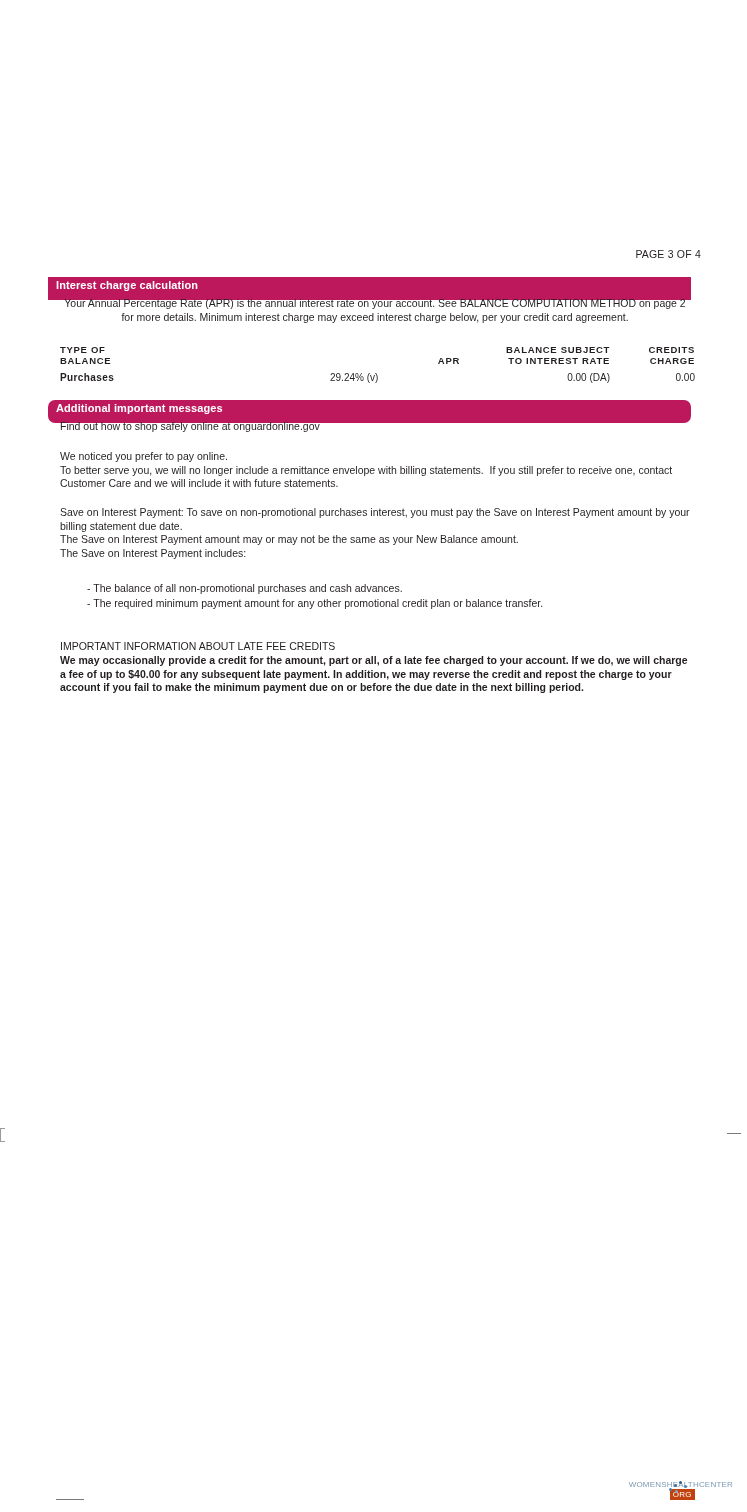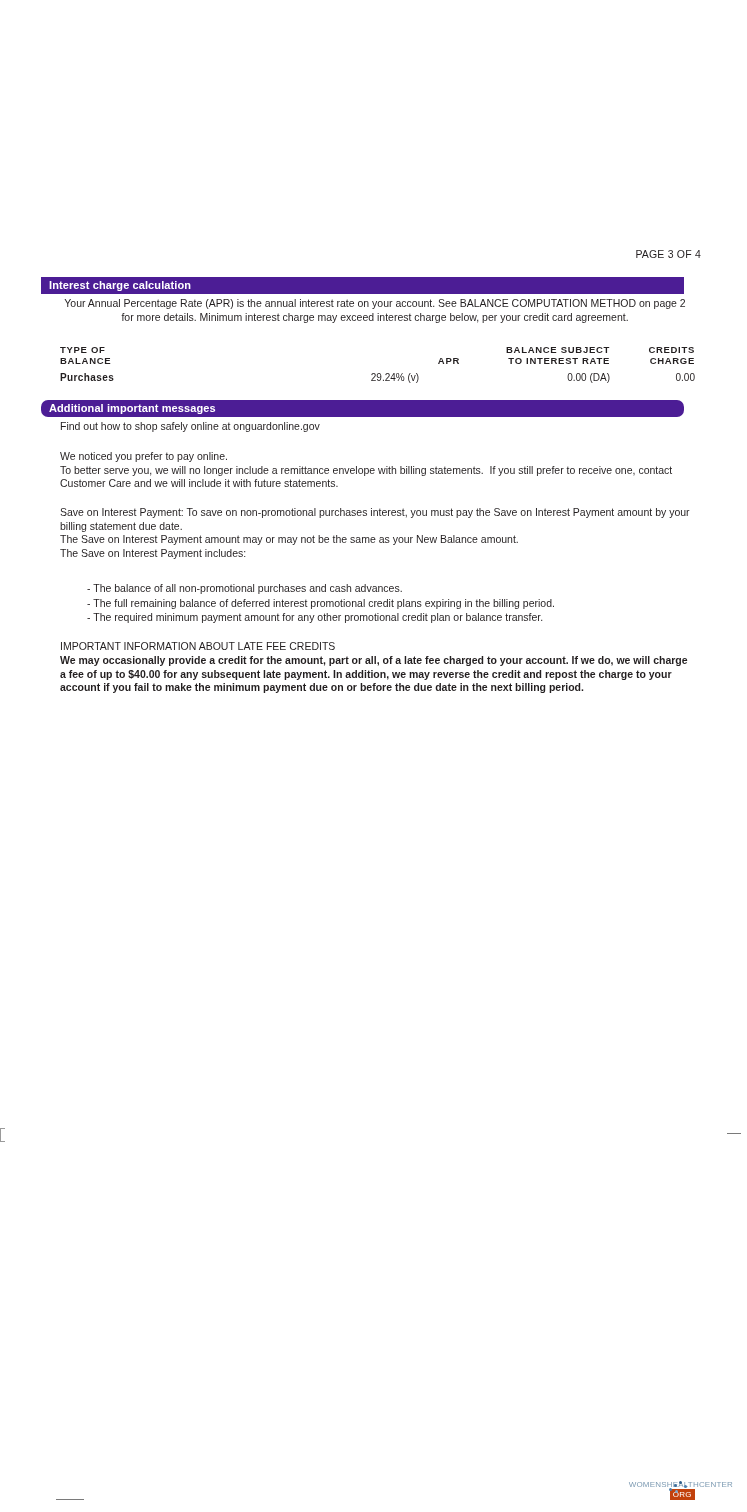--- a/index.html
+++ b/index.html
@@ -29,24 +29,24 @@
     right: 46px;
     top: 248px;
     font-size: 10.5px;
     letter-spacing: 0.2px;
     color: #231f20;
     text-align: right;
   }
 
   .section-bar {
     position: absolute;
-    left: 41px;
+    left: 48px;
     width: 643px;
-    height: 17px;
-    background: #4c1d95;
+    height: 23px;
+    background: #be185d;
     color: #ffffff;
     font-size: 11px;
     font-weight: bold;
     line-height: 17px;
     padding-left: 8px;
     box-sizing: border-box;
     letter-spacing: 0.1px;
   }
 
   #bar-interest { top: 277px; }
@@ -128,21 +128,21 @@
     top: 0;
     width: 220px;
     font-weight: bold;
     letter-spacing: 0.4px;
   }
   .d-apr {
     position: absolute;
     left: 270px;
     top: 0;
     width: 130px;
-    text-align: center;
+    text-align: left;
   }
   .d-bal {
     position: absolute;
     left: 390px;
     top: 0;
     width: 160px;
     text-align: right;
   }
   .d-chg {
     position: absolute;
@@ -275,21 +275,20 @@
 
   <div class="body-text" id="msg-para-1" style="white-space: pre-wrap;">We noticed you prefer to pay online.
 To better serve you, we will no longer include a remittance envelope with billing statements.  If you still prefer to receive one, contact Customer Care and we will include it with future statements.</div>
 
   <div class="body-text" id="msg-para-2" style="white-space: pre-wrap;">Save on Interest Payment: To save on non-promotional purchases interest, you must pay the Save on Interest Payment amount by your billing statement due date.
 The Save on Interest Payment amount may or may not be the same as your New Balance amount.
 The Save on Interest Payment includes:</div>
 
   <div class="body-text" id="msg-bullets">
     <div class="bullet-line">- The balance of all non-promotional purchases and cash advances.</div>
-    <div class="bullet-line">- The full remaining balance of deferred interest promotional credit plans expiring in the billing period.</div>
     <div class="bullet-line">- The required minimum payment amount for any other promotional credit plan or balance transfer.</div>
   </div>
 
   <div class="body-text" id="msg-late-title">IMPORTANT INFORMATION ABOUT LATE FEE CREDITS</div>
   <div class="body-text" id="msg-late-body">We may occasionally provide a credit for the amount, part or all, of a late fee charged to your account. If we do, we will charge a fee of up to  $40.00 for any subsequent late payment. In addition, we may reverse the credit and repost the charge to your account if you fail to make the minimum payment due on or before the due date in the next billing period.</div>
 
   <div class="tick-left"></div>
   <div class="tick-right"></div>
   <div class="tick-bottom"></div>
 

